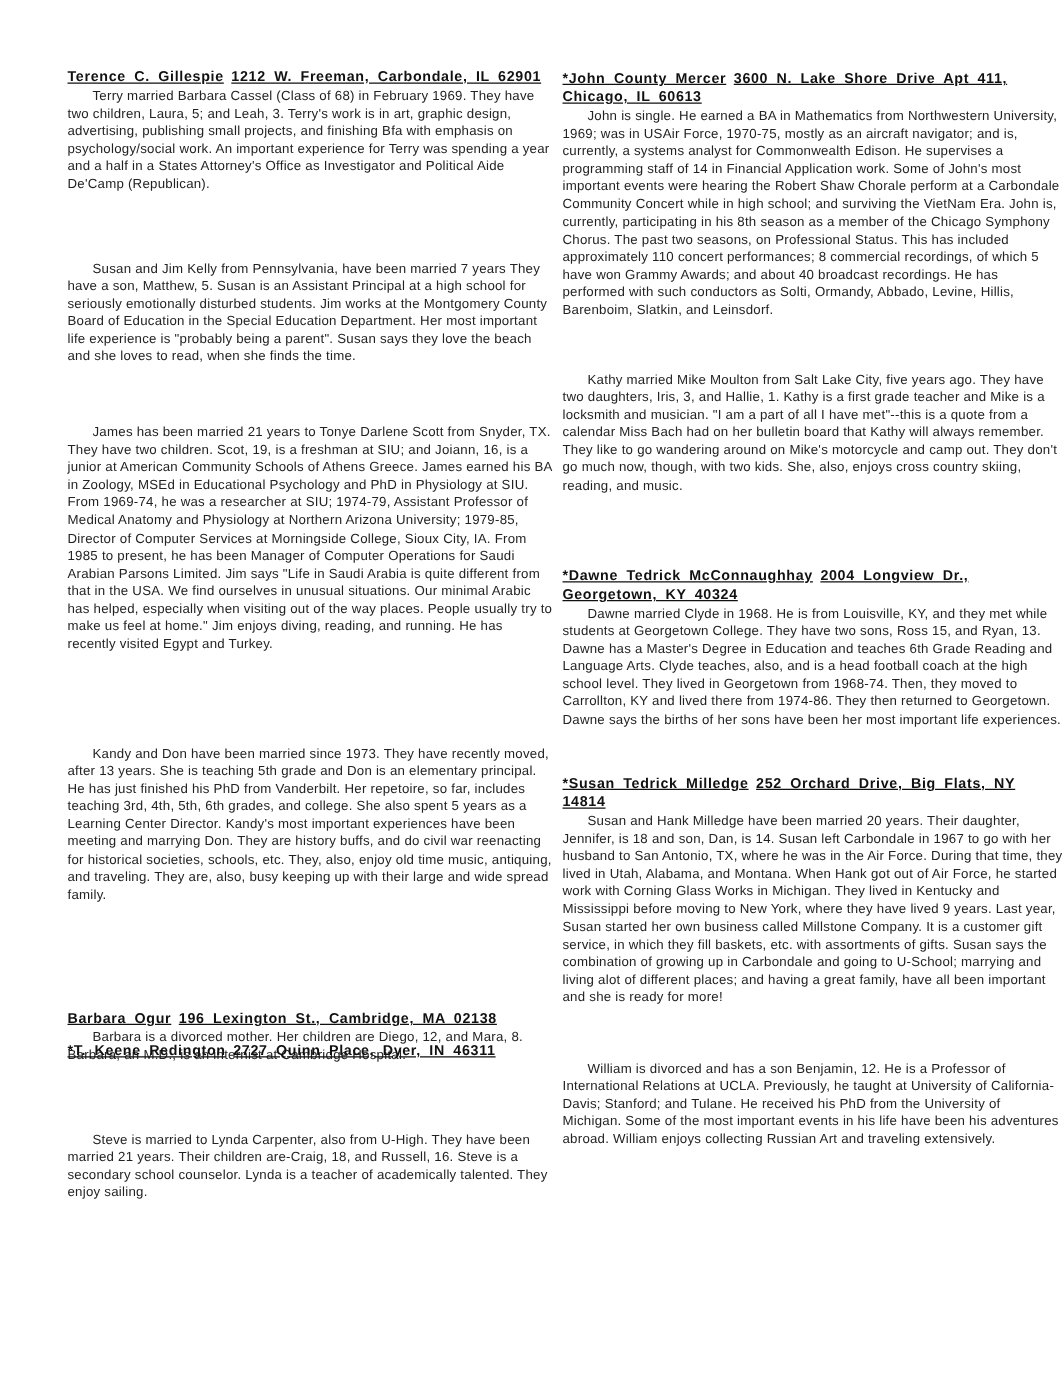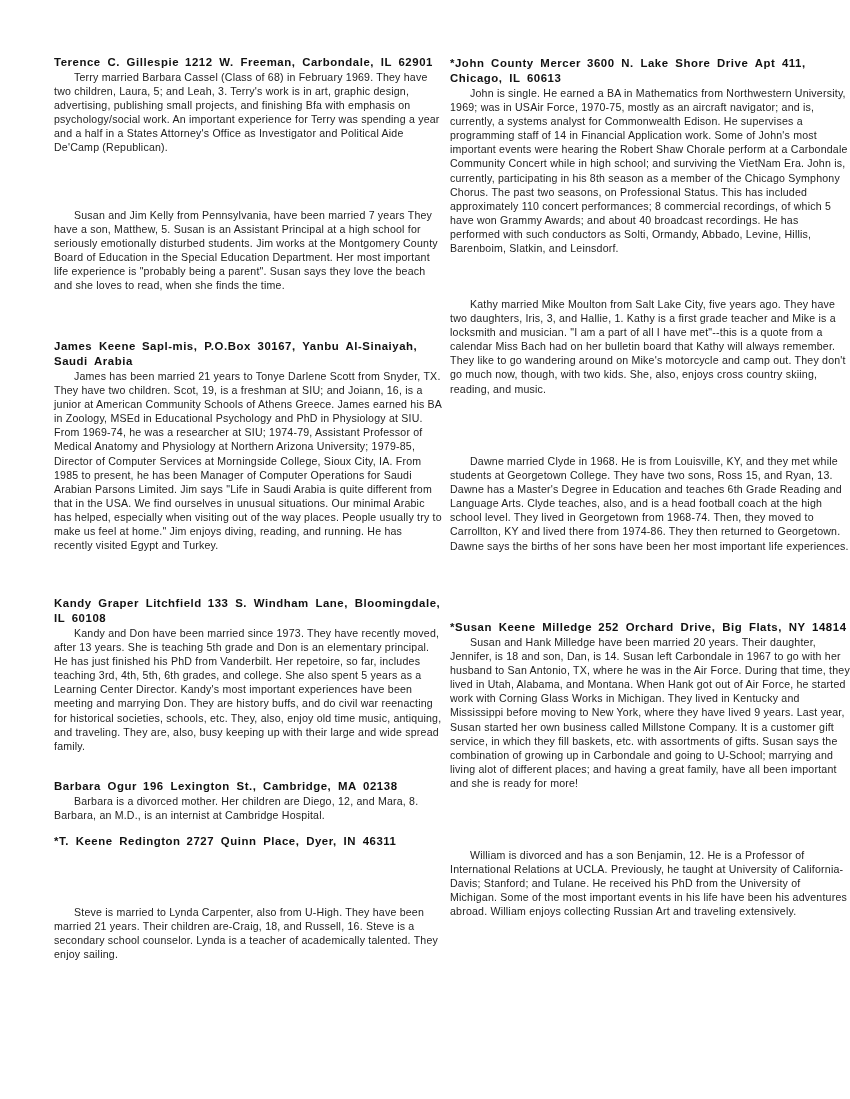--- a/index.html
+++ b/index.html
@@ -7,70 +7,69 @@
       width: 850px; height: 1099px; background: #ffffff; position: relative;
       overflow: hidden; color: #1a1a1a;
       font-family: "Liberation Sans", sans-serif;
     }
     .col { position: absolute; top: 0; }
     .col.left { left: 54px; width: 388px; }
     .col.right { left: 450px; width: 400px; }
     .entry { position: absolute; left: 0; width: 100%; }
     .head {
       font-weight: bold; font-size: 11.4px; line-height: 15px; letter-spacing: 0.55px;
-      word-spacing: 3px; color: #111;
+      word-spacing: 3px; color: #111; text-decoration: underline;
     }
     .head .addr { margin-left: 6px; }
     .body {
       font-size: 10.6px; line-height: 14.1px; letter-spacing: 0.2px; color: #222;
       text-indent: 20px;
     }
   </style>
 </head>
 <body>
 
 <div class="col left">
   <div class="entry" style="top:55px">
     <div class="head"><span>Terence C. Gillespie</span><span class="addr">1212 W. Freeman, Carbondale, IL 62901</span></div>
     <div class="body">Terry married Barbara Cassel (Class of 68) in February 1969. They have two children, Laura, 5; and Leah, 3. Terry's work is in art, graphic design, advertising, publishing small projects, and finishing Bfa with emphasis on psychology/social work. An important experience for Terry was spending a year and a half in a States Attorney's Office as Investigator and Political Aide De'Camp (Republican).</div>
   </div>
   <div class="entry" style="top:208px">
     <div class="body">Susan and Jim Kelly from Pennsylvania, have been married 7 years They have a son, Matthew, 5. Susan is an Assistant Principal at a high school for seriously emotionally disturbed students. Jim works at the Montgomery County Board of Education in the Special Education Department. Her most important life experience is "probably being a parent". Susan says they love the beach and she loves to read, when she finds the time.</div>
   </div>
   <div class="entry" style="top:339px">
-    <div class="head"><span>James Keene</span><span class="addr">Sapl-mis, P.O.Box 30167, Yanbu Al-Sinaiyah, Saudi Arabia</span></div>
     <div class="body">James has been married 21 years to Tonye Darlene Scott from Snyder, TX. They have two children. Scot, 19, is a freshman at SIU; and Joiann, 16, is a junior at American Community Schools of Athens Greece. James earned his BA in Zoology, MSEd in Educational Psychology and PhD in Physiology at SIU. From 1969-74, he was a researcher at SIU; 1974-79, Assistant Professor of Medical Anatomy and Physiology at Northern Arizona University; 1979-85, Director of Computer Services at Morningside College, Sioux City, IA. From 1985 to present, he has been Manager of Computer Operations for Saudi Arabian Parsons Limited. Jim says "Life in Saudi Arabia is quite different from that in the USA. We find ourselves in unusual situations. Our minimal Arabic has helped, especially when visiting out of the way places. People usually try to make us feel at home." Jim enjoys diving, reading, and running. He has recently visited Egypt and Turkey.</div>
   </div>
   <div class="entry" style="top:596px">
-    <div class="head"><span>Kandy Graper Litchfield</span><span class="addr">133 S. Windham Lane, Bloomingdale, IL 60108</span></div>
     <div class="body">Kandy and Don have been married since 1973. They have recently moved, after 13 years. She is teaching 5th grade and Don is an elementary principal. He has just finished his PhD from Vanderbilt. Her repetoire, so far, includes teaching 3rd, 4th, 5th, 6th grades, and college. She also spent 5 years as a Learning Center Director. Kandy's most important experiences have been meeting and marrying Don. They are history buffs, and do civil war reenacting for historical societies, schools, etc. They, also, enjoy old time music, antiquing, and traveling. They are, also, busy keeping up with their large and wide spread family.</div>
   </div>
-  <div class="entry" style="top:779px">
+  <div class="entry" style="top:808px">
     <div class="head"><span>Barbara Ogur</span><span class="addr">196 Lexington St., Cambridge, MA 02138</span></div>
     <div class="body">Barbara is a divorced mother. Her children are Diego, 12, and Mara, 8. Barbara, an M.D., is an internist at Cambridge Hospital.</div>
   </div>
   <div class="entry" style="top:834px">
     <div class="head"><span>*T. Keene Redington</span><span class="addr">2727 Quinn Place, Dyer, IN 46311</span></div>
   </div>
   <div class="entry" style="top:905px">
     <div class="body">Steve is married to Lynda Carpenter, also from U-High. They have been married 21 years. Their children are-Craig, 18, and Russell, 16. Steve is a secondary school counselor.  Lynda is a teacher of academically talented. They enjoy sailing.</div>
   </div>
 </div>
 
 <div class="col right">
   <div class="entry" style="top:56px">
     <div class="head"><span>*John County Mercer</span><span class="addr">3600 N. Lake Shore Drive Apt 411, Chicago, IL 60613</span></div>
     <div class="body">John is single. He earned a BA in Mathematics from Northwestern University, 1969; was in USAir Force, 1970-75, mostly as an aircraft navigator; and is, currently, a systems analyst for Commonwealth Edison. He supervises a programming staff of 14 in Financial Application work. Some of John's most important events were hearing the Robert Shaw Chorale perform at a Carbondale Community Concert while in high school; and surviving the VietNam Era. John is, currently, participating in his 8th season as a member of the Chicago Symphony Chorus. The past two seasons, on Professional Status. This has included approximately 110 concert performances; 8 commercial recordings, of which 5 have won Grammy Awards; and about 40 broadcast recordings. He has performed with such conductors as Solti, Ormandy, Abbado, Levine, Hillis, Barenboim, Slatkin, and Leinsdorf.</div>
   </div>
   <div class="entry" style="top:297px">
     <div class="body">Kathy married Mike Moulton from Salt Lake City, five years ago. They have two daughters, Iris, 3, and Hallie, 1. Kathy is a first grade teacher and Mike is a locksmith and musician. "I am a part of all I have met"--this is a quote from a calendar Miss Bach had on her bulletin board that Kathy will always remember. They like to go wandering around on Mike's motorcycle and camp out. They don't go much now, though, with two kids. She, also, enjoys cross country skiing, reading, and music.</div>
   </div>
   <div class="entry" style="top:454px">
+    <div class="head"><span>*Dawne Tedrick McConnaughhay</span><span class="addr">2004 Longview Dr., Georgetown, KY 40324</span></div>
     <div class="body">Dawne married Clyde in 1968. He is from Louisville, KY, and they met while students at Georgetown College. They have two sons, Ross 15, and Ryan, 13. Dawne has a Master's Degree in Education and teaches 6th Grade Reading and Language Arts. Clyde teaches, also, and is a head football coach at the high school level. They lived in Georgetown from 1968-74. Then, they moved to Carrollton, KY and lived there from 1974-86. They then returned to Georgetown. Dawne says the births of her sons have been her most important life experiences.</div>
   </div>
   <div class="entry" style="top:620px">
-    <div class="head"><span>*Susan Keene Milledge</span><span class="addr">252 Orchard Drive, Big Flats, NY 14814</span></div>
+    <div class="head"><span>*Susan Tedrick Milledge</span><span class="addr">252 Orchard Drive, Big Flats, NY 14814</span></div>
     <div class="body">Susan and Hank Milledge have been married 20 years. Their daughter, Jennifer, is 18 and son, Dan, is 14. Susan left Carbondale in 1967 to go with her husband to San Antonio, TX, where he was in the Air Force. During that time, they lived in Utah, Alabama, and Montana. When Hank got out of Air Force, he started work with Corning Glass Works in Michigan. They lived in Kentucky and Mississippi before moving to New York, where they have lived 9 years.  Last year, Susan started her own business called Millstone Company. It is a customer gift service, in which they fill baskets, etc. with assortments of gifts. Susan says the combination of growing up in Carbondale and going to U-School; marrying and living alot of different places; and having a great family, have all been important and she is ready for more!</div>
   </div>
   <div class="entry" style="top:848px">
     <div class="body">William is divorced and has a son Benjamin, 12. He is a Professor of International Relations at UCLA. Previously, he taught at University of California-Davis; Stanford; and Tulane. He received his PhD from the University of Michigan. Some of the most important events in his life have been his adventures abroad. William enjoys collecting Russian Art and traveling extensively.</div>
   </div>
 </div>
 
 </body></html>

